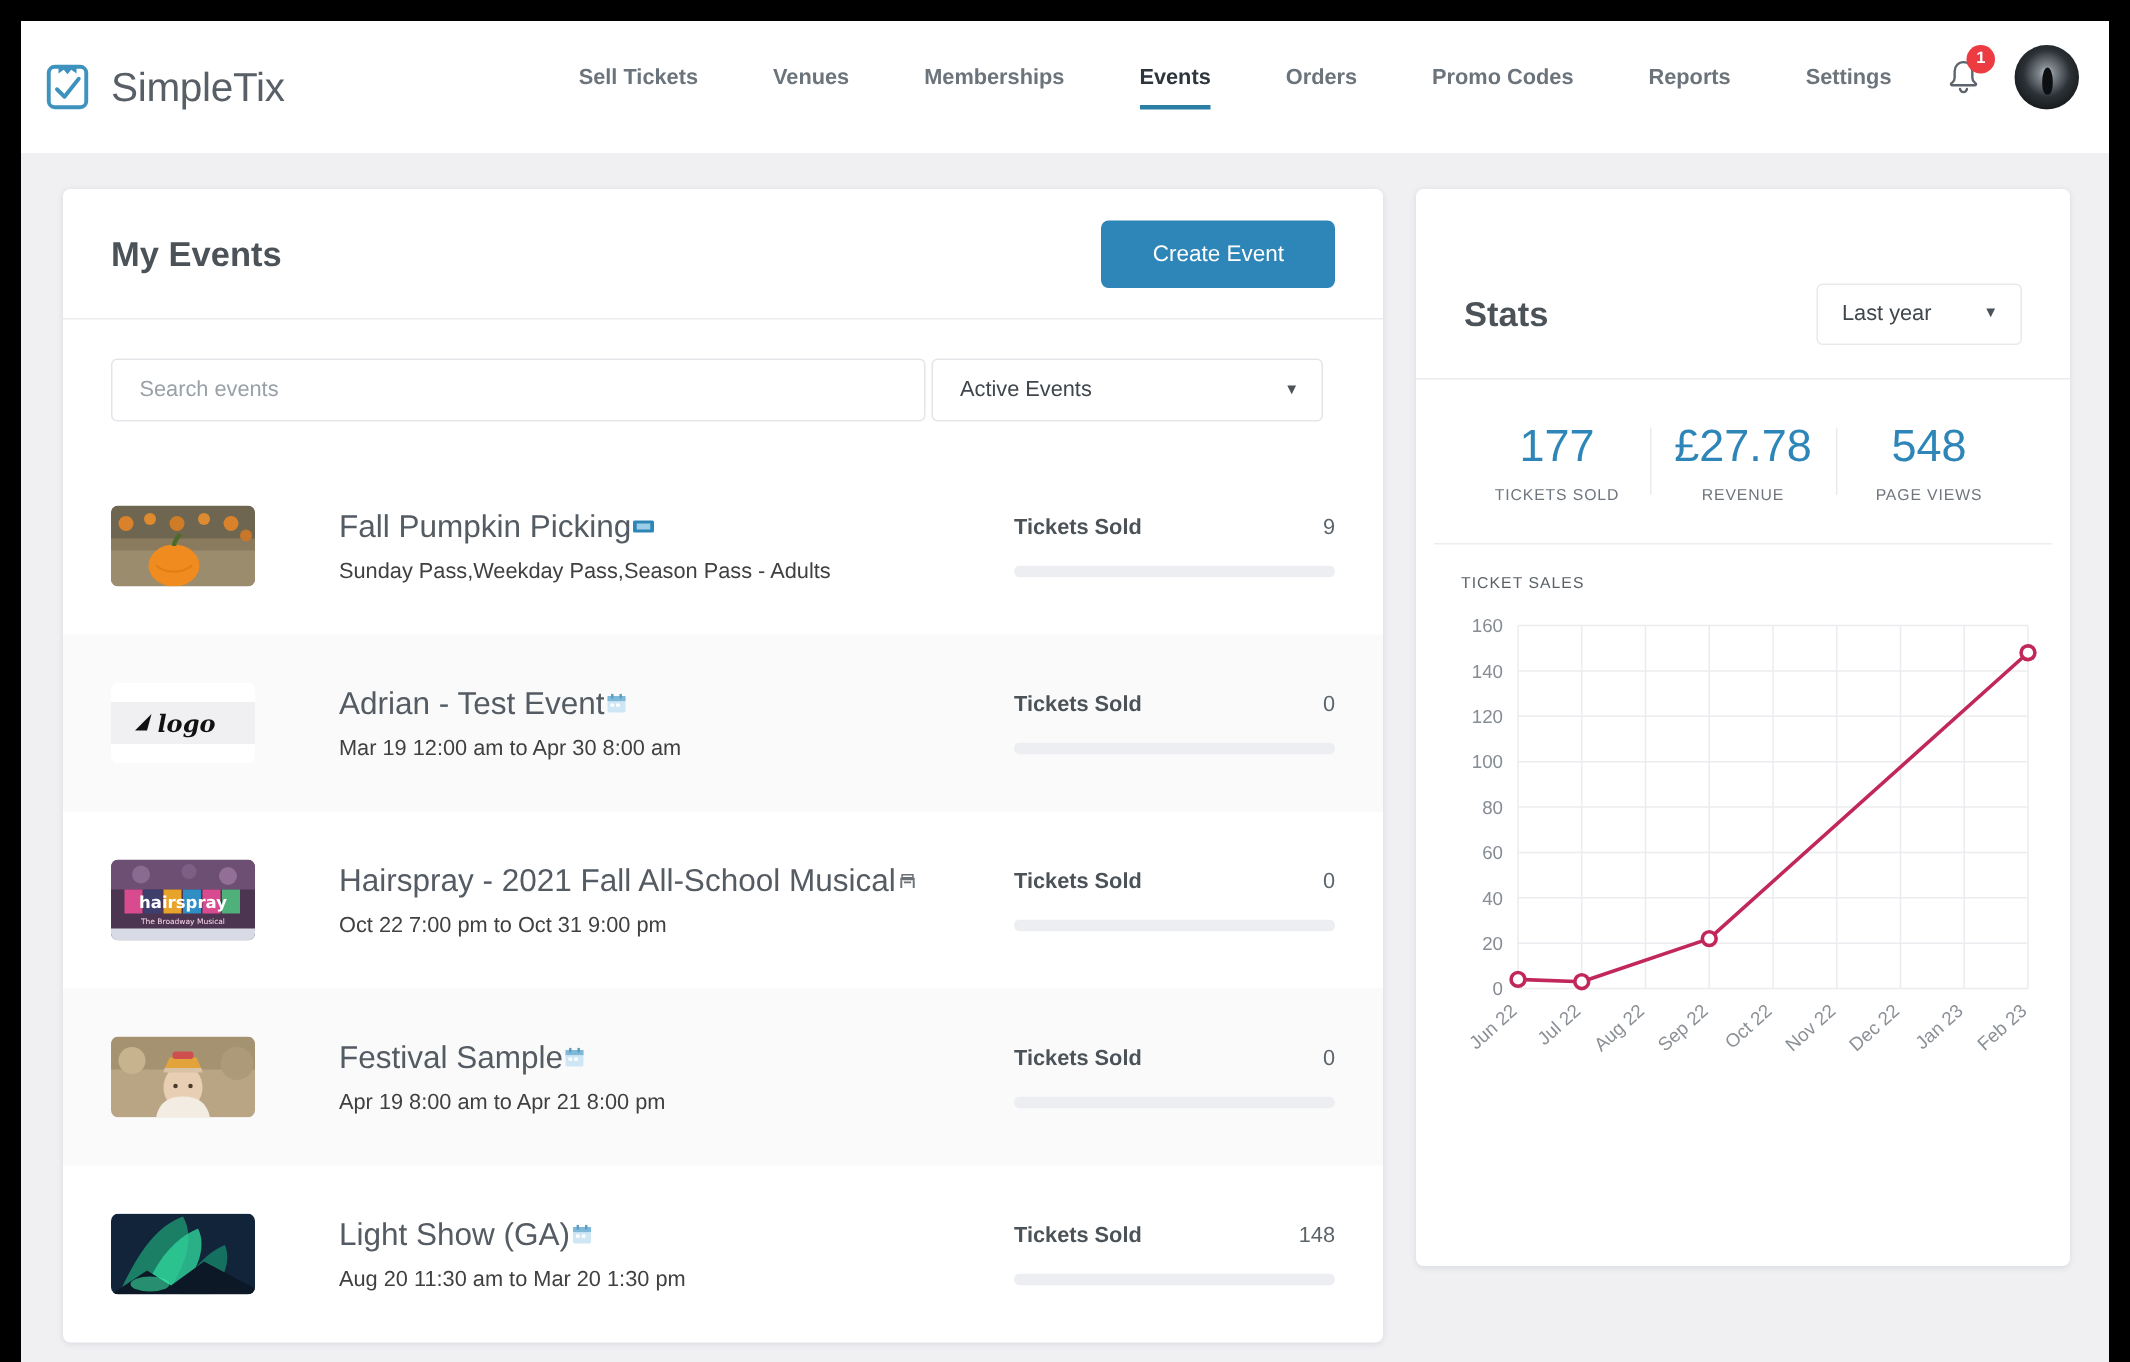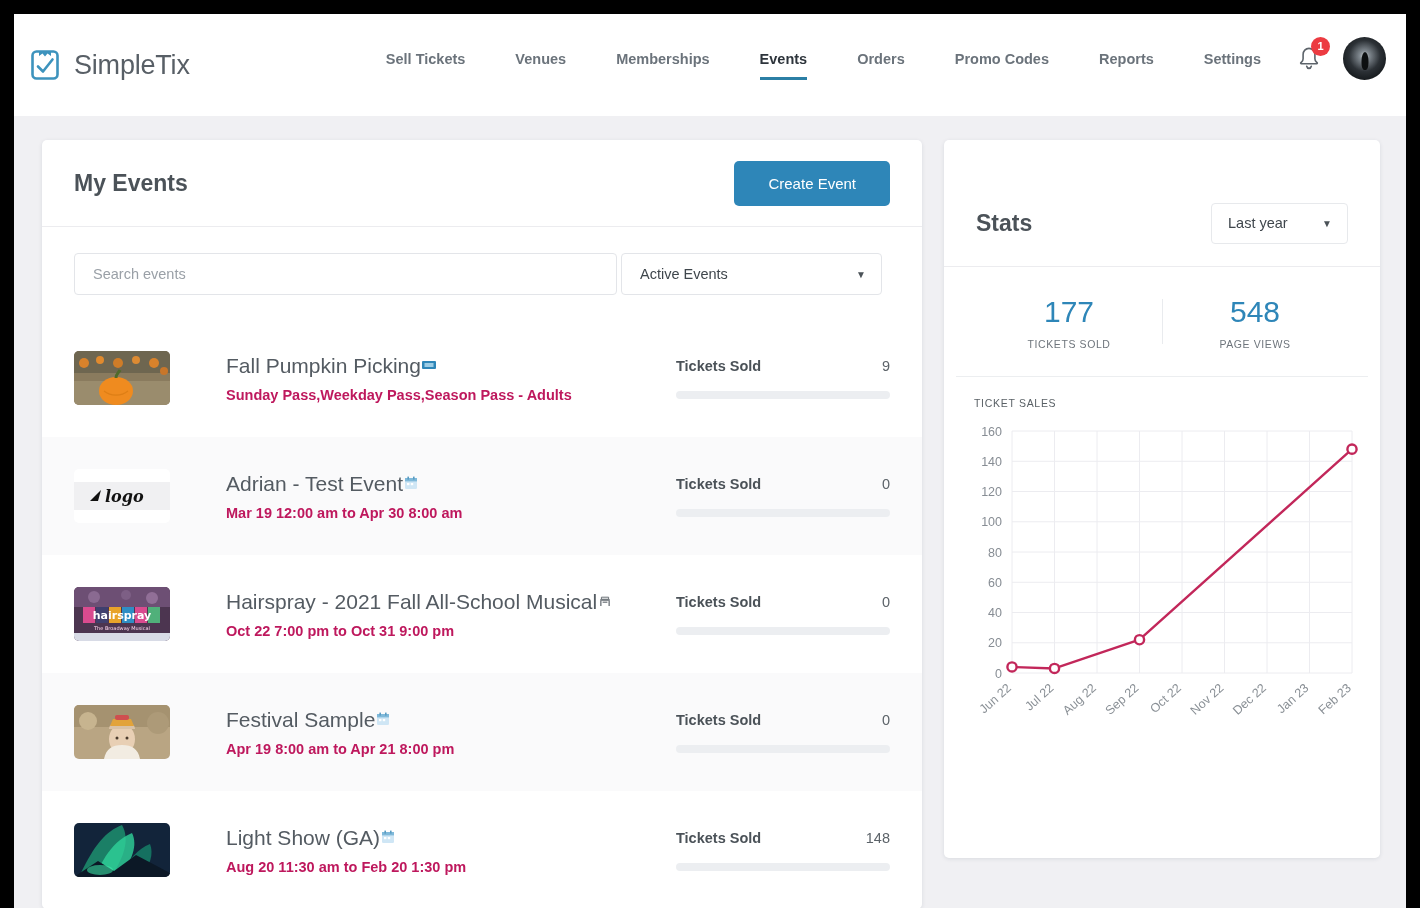--- a/index.html
+++ b/index.html
@@ -19,21 +19,21 @@
   .viewport {
     width: 1392px;
     height: 894px;
     background: #f0f0f3;
     overflow: hidden;
     position: relative;
   }
 
   
   .topbar {
-    height: 102px;
+    height: 88px;
     background: #ffffff;
     display: flex;
     align-items: center;
     padding: 0 20px 0 14px;
     position: relative;
   }
 
   .brand {
     display: flex;
     align-items: center;
@@ -218,22 +218,21 @@
   .event-title {
     font-size: 21px;
     color: #545b62;
     line-height: 1.22;
     cursor: pointer;
   }
   .type-icon { width: 16px; height: 16px; flex: 0 0 16px; }
   .event-sub {
     margin-top: 9px;
     font-size: 14.5px;
-    color: #be185d;
-    font-weight: bold;
+    color: #404040;
   }
 
   .event-stats { margin-left: auto; width: 214px; }
   .stat-line {
     display: flex;
     align-items: baseline;
   }
   .stat-label {
     font-size: 14.5px;
     font-weight: bold;
@@ -566,21 +565,21 @@
               <svg viewBox="0 0 16 16">
                   <rect x="2" y="3" width="12" height="11" rx="1.2" fill="#cfe6f5"></rect>
                   <rect x="2" y="3" width="12" height="3.4" fill="#7fb9da"></rect>
                   <rect x="4.4" y="1.6" width="1.6" height="3" fill="#5a9cc2"></rect>
                   <rect x="10" y="1.6" width="1.6" height="3" fill="#5a9cc2"></rect>
                   <rect x="4" y="8" width="2.4" height="2.2" fill="#ffffff"></rect>
                   <rect x="7.8" y="8" width="2.4" height="2.2" fill="#ffffff"></rect>
                 </svg>
             </span>
           </div>
-          <div class="event-sub">Aug 20 11:30 am to Feb 20 1:30 pm</div>
+          <div class="event-sub">Aug 20 11:30 am to Mar 20 1:30 pm</div>
         </div>
         <div class="event-stats">
           <div class="stat-line">
             <span class="stat-label">Tickets Sold</span>
             <span class="stat-value">148</span>
           </div>
           <div class="progress-track">
               <div class="progress-fill"></div>
             </div>
         </div>
@@ -597,20 +596,24 @@
             <option>Last year</option>
           </select>
           <span class="select-arrow">▼</span>
         </span>
       </div>
 
       <div class="kpis">
         <div class="kpi">
           <div class="kpi-value">177</div>
           <div class="kpi-label">TICKETS SOLD</div>
+        </div>
+        <div class="kpi">
+          <div class="kpi-value">£27.78</div>
+          <div class="kpi-label">REVENUE</div>
         </div>
         <div class="kpi">
           <div class="kpi-value">548</div>
           <div class="kpi-label">PAGE VIEWS</div>
         </div>
       </div>
 
       <div class="chart-section">
         <div class="chart-caption">TICKET SALES</div>
         <div class="chart-box">

